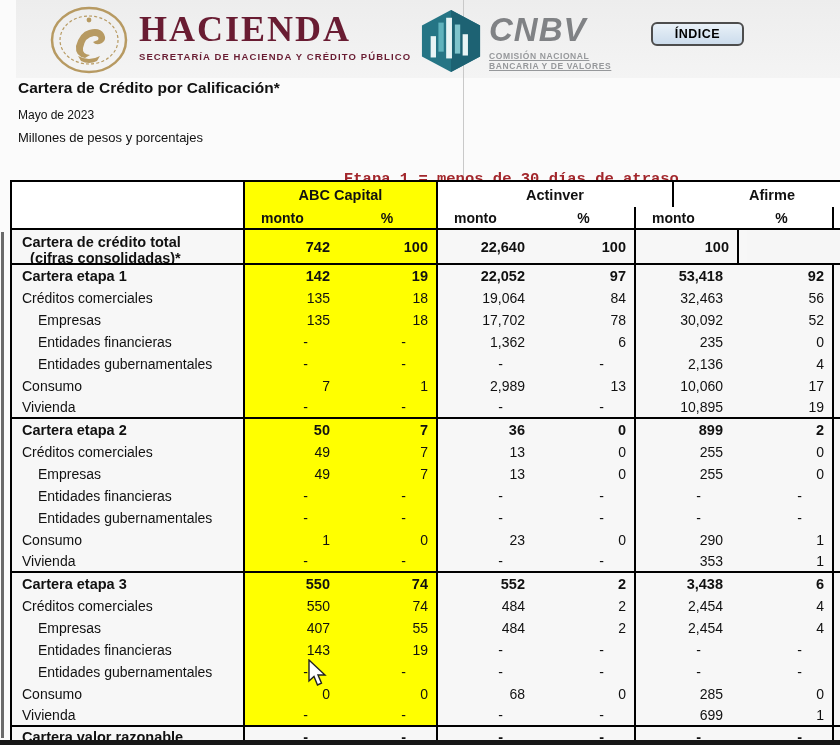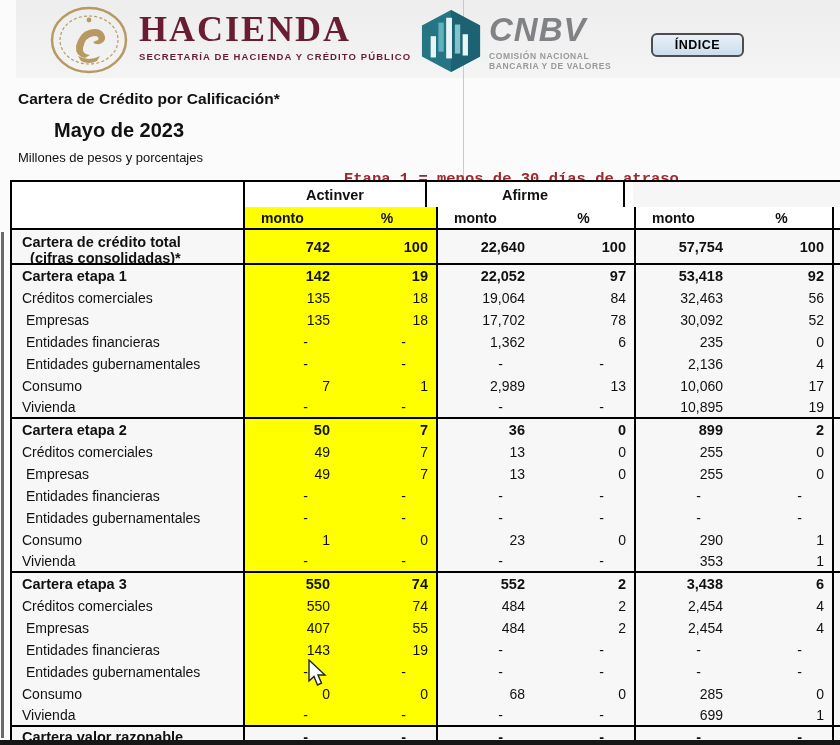--- a/index.html
+++ b/index.html
@@ -16,57 +16,57 @@
     background: linear-gradient(#ededed, #f4f4f4); padding-left: 44px; }
   .v-divider { position:absolute; left:447px; top:0; width:1px; height:180px; background:#c9c9c9; }
   .seal { position:absolute; left:32px; top:6px; width:82px; height:68px; }
   .hacienda-text { position:absolute; left:123px; top:10px; }
   .hacienda-title { font-family:"Liberation Serif", serif; font-weight:bold; font-size:36px;
     letter-spacing:2px; color:#691c32; line-height:38px; }
   .hacienda-sub { font-size:9.5px; font-weight:bold; letter-spacing:1.1px; color:#691c32; margin-top:3px; }
   .cnbv-logo { position:absolute; left:405px; top:10px; width:60px; height:62px; }
   .cnbv-text { position:absolute; left:473px; top:13px; }
   .cnbv-title { font-size:33px; font-weight:bold; color:#808285; letter-spacing:1px; line-height:34px;font-style:italic; }
-  .cnbv-sub { font-size:8.5px; font-weight:bold; color:#96989b; letter-spacing:0.6px; line-height:10px; margin-top:4px; }
+  .cnbv-sub { font-size:8.5px; font-weight:bold; color:#96989b; letter-spacing:0.6px; line-height:10px; margin-top:4px;text-decoration:underline; }
   .indice-btn { position:absolute; left:635px; top:22px; width:93px; height:24px;
     background: linear-gradient(#e9f1f8,#ccdcec); border:2px solid #4d4d4d; border-radius:6px;
     font-size:12.5px; font-weight:bold; color:#000; display:flex; align-items:center; justify-content:center;
-    letter-spacing:0.5px; cursor:pointer;margin-top:11px; }
+    letter-spacing:0.5px; cursor:pointer; }
   
-  .title-block { position:absolute; left:18px; top:90px; }
+  .title-block { position:absolute; left:18px; top:79px; }
   .doc-title { font-size:15.5px; font-weight:bold; }
-  .doc-subtitle { font-size:20px; font-weight:bold; margin-top:11px;margin-left:36px; }
+  .doc-subtitle { font-size:12px; font-weight:normal; margin-top:11px; }
   .doc-units { font-size:13px; margin-top:8px; }
   .legend { position:absolute; left:344px; top:112px; font-family:"Liberation Mono", monospace;
     font-weight:bold; font-size:15.5px; color:#a2262b; line-height:27px; white-space:pre; }
   
   .left-edge { position:absolute; left:1px; top:232px; width:3px; height:506px; background:#6b6b6b; }
   .tbl { position:absolute; left:10px; top:180px; width:830px; height:565px;
     border-left:2px solid #000; border-top:2px solid #000; background:#f6f6f6; font-size:14px; }
   .row { display:flex; width:100%; }
   .h25{height:25px} .h23{height:23px} .h35{height:35px} .h22{height:22px} .h20{height:20px}
   .row.rule { border-bottom:2px solid #000;text-align:right; }
   .cell { flex:none; display:flex; align-items:center; background:#f7f7f7; overflow:hidden; }
   .hdr .cell { background:#ffffff; }
   .c-label { width:233px; border-right:2px solid #000; padding-left:10px; }
   .c-m0{width:93px} .c-p0{width:100px; border-right:2px solid #000;}
   .c-m1{width:95px} .c-p1{width:103px; border-right:2px solid #000;}
   .c-m2{width:95px} .c-p2{width:103px; border-right:2px solid #000;}
   .c-g0{width:193px; border-right:2px solid #000;}
-  .c-g1{width:182px; border-right:2px solid #000;}
+  .c-g1{width:236px; border-right:2px solid #000;}
   .c-g2{width:198px; border-right:2px solid #000;}
   .c-sliver{width:8px}
   .yellow { background:#ffff00 !important; }
   .bold { font-weight:bold; font-size:14.5px; }
   .center { justify-content:center; }
   .val { justify-content:flex-end; padding-right:8px; font-variant-numeric:tabular-nums; }
   .val.dash { padding-right:30px; }
   .sub-monto { padding-left:16px; font-weight:bold; }
   .sub-pct { justify-content:center; font-weight:bold; }
-  .indent1 { padding-left:14px; }
+  .indent1 { padding-left:26px; }
   .two-line { display:block; padding-top:8px; line-height:15.5px; }
   .bottom-strip { position:absolute; left:0; top:740px; width:840px; height:5px; background:#161616; }
   .cursor { position:absolute; left:306px; top:659px; width:22px; height:30px; z-index:20; pointer-events:none; }
 </style>
 </head>
 <body>
 
 <div class="banner">
   <svg class="seal" viewBox="0 0 82 68">
     <ellipse cx="41" cy="34" rx="37" ry="32" fill="none" stroke="#b79a62" stroke-width="2.5"></ellipse>
@@ -107,20 +107,21 @@
 <div class="legend">
   <div>Etapa 1 = menos de 30 días de atraso</div>
   <div>Etapa 2 = Entre 30 y 89 días de atraso</div>
   <div>Etapa 3 = Más de 90 días de atraso</div>
 </div>
 
 <div class="left-edge"></div>
 <div class="tbl">
     <div class="row h25 hdr">
       <div class="cell c-label"></div>
+      <div class="cell c-g0 bold center yellow">ABC Capital</div>
       <div class="cell c-g1 bold center">Actinver</div>
       <div class="cell c-g2 bold center">Afirme</div>
       <div class="cell c-sliver"></div>
     </div>
     <div class="row h23 hdr rule">
       <div class="cell c-label"></div>
       <div class="cell c-m0 sub-monto yellow">monto</div>
       <div class="cell c-p0 sub-pct yellow">%</div>
       <div class="cell c-m1 sub-monto">monto</div>
       <div class="cell c-p1 sub-pct">%</div>
@@ -132,21 +133,20 @@
       <div class="cell c-label bold">
         <div class="two-line">
           <div>Cartera de crédito total</div>
           <div>(cifras consolidadas)*</div>
         </div>
       </div>
       <div class="cell c-m0 val bold yellow">742</div>
       <div class="cell c-p0 val bold yellow">100</div>
       <div class="cell c-m1 val bold">22,640</div>
       <div class="cell c-p1 val bold">100</div>
-      <div class="cell c-m2 val bold">57,754</div>
       <div class="cell c-p2 val bold">100</div>
       <div class="cell c-sliver"></div>
     </div>
     <div class="row h22">
       <div class="cell c-label bold">Cartera etapa 1</div>
       <div class="cell c-m0 val bold yellow">142</div>
       <div class="cell c-p0 val bold yellow">19</div>
       <div class="cell c-m1 val bold">22,052</div>
       <div class="cell c-p1 val bold">97</div>
       <div class="cell c-m2 val bold">53,418</div>

